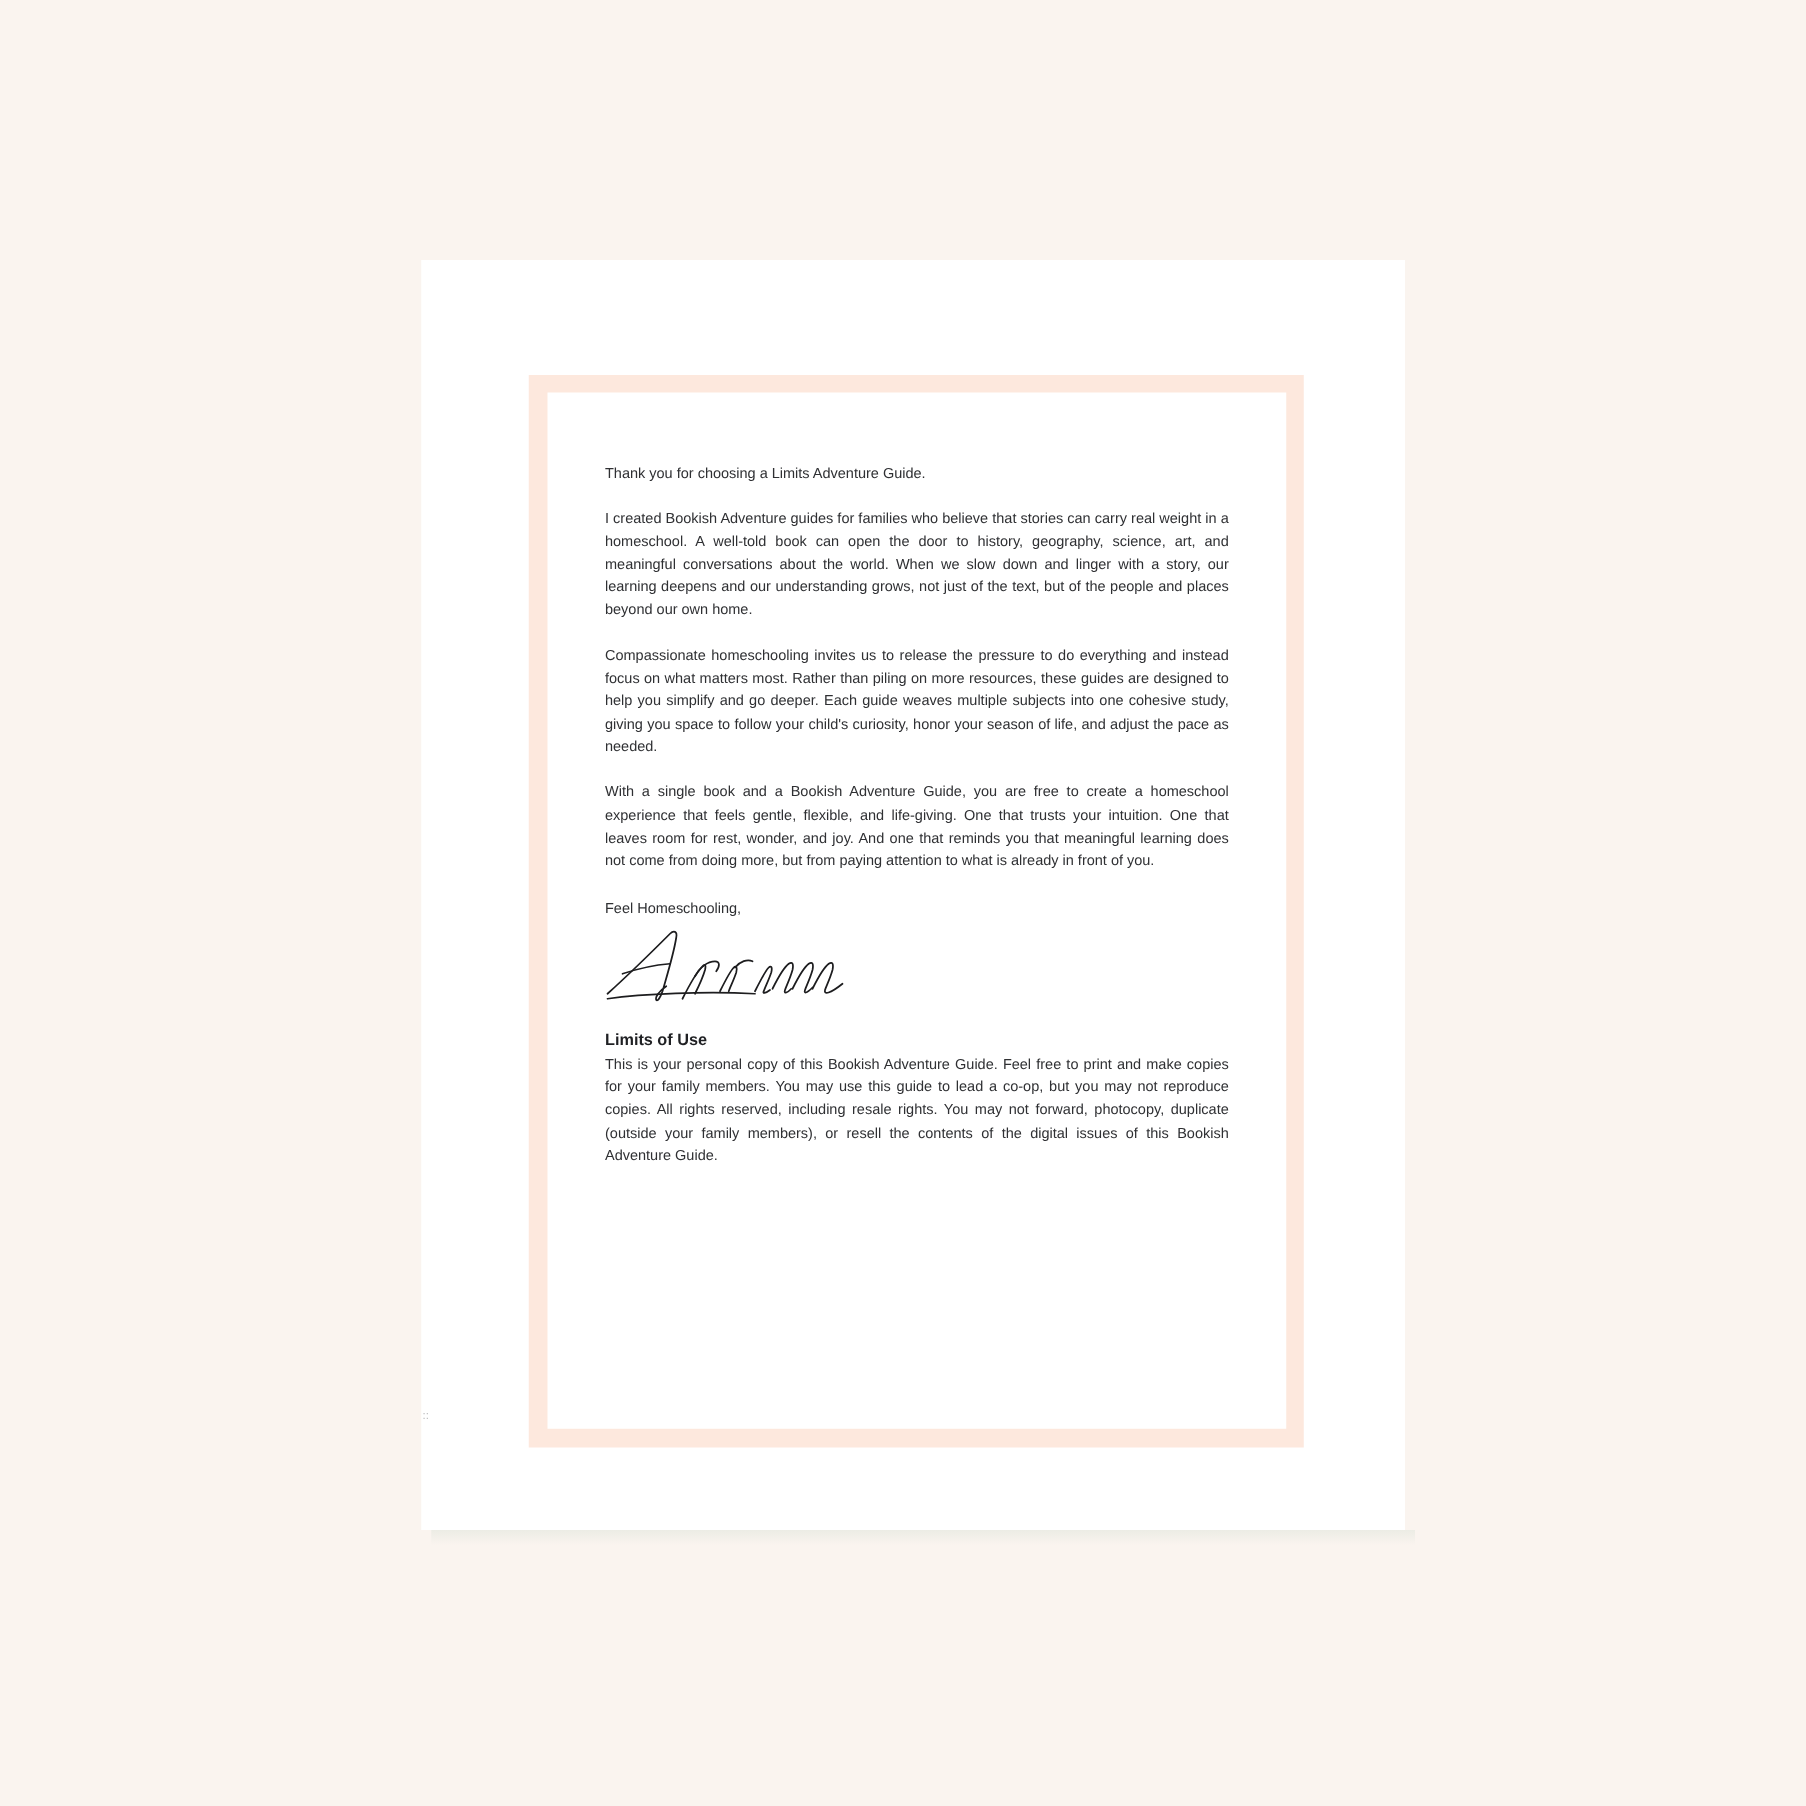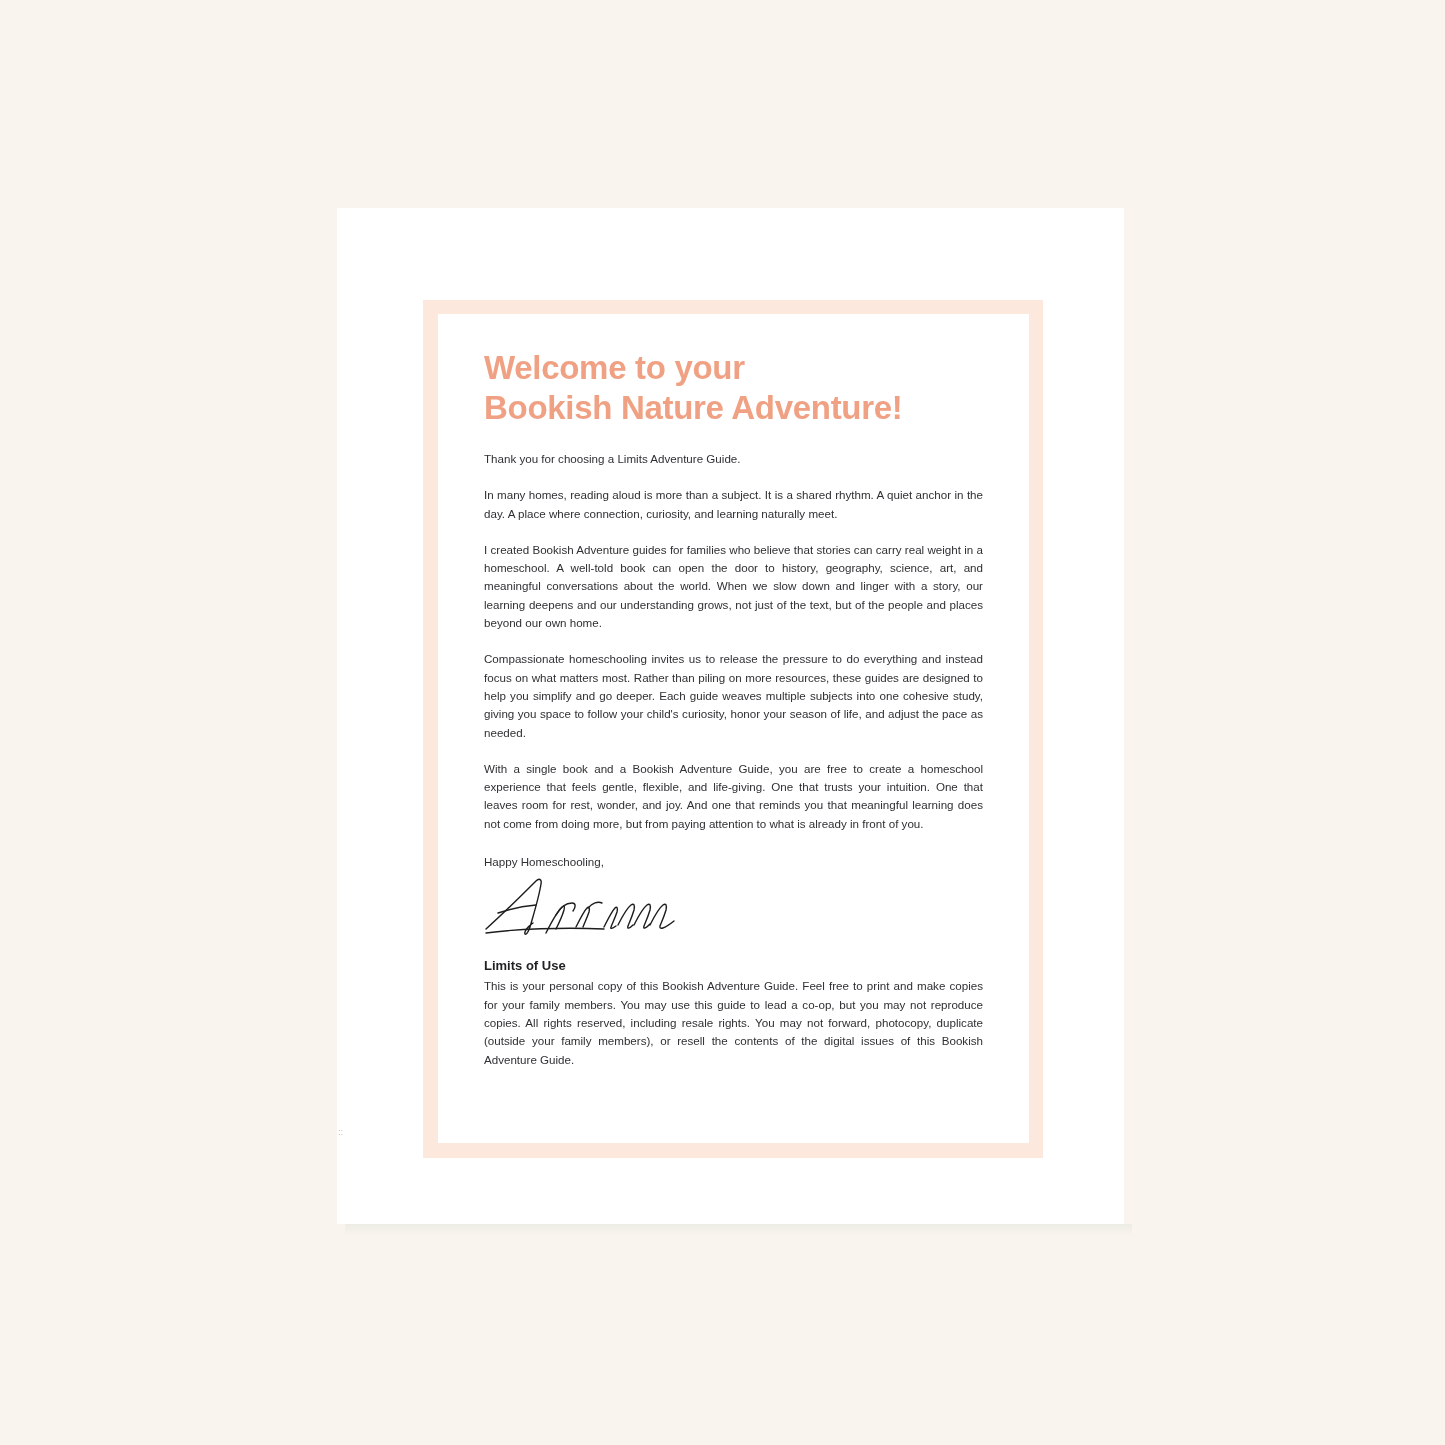--- a/index.html
+++ b/index.html
@@ -133,32 +133,29 @@
 
   <div class="page-card"></div>
   <div class="card-shadow"></div>
   <div class="peach-frame"></div>
   <div class="letter-sheet"></div>
 
   <div class="edge-mark">::</div>
 
   <div class="letter-inner">
 
-    <h1 class="doc-title">Welcome to your
-Bookish Nature Adventure!</h1>
 
     <div class="body-block">
       <p>Thank you for choosing a Limits Adventure Guide.</p>
-      <p>In many homes, reading aloud is more than a subject. It is a shared rhythm. A quiet anchor in the day. A place where connection, curiosity, and learning naturally meet.</p>
       <p>I created Bookish Adventure guides for families who believe that stories can carry real weight in a homeschool. A well-told book can open the door to history, geography, science, art, and meaningful conversations about the world. When we slow down and linger with a story, our learning deepens and our understanding grows, not just of the text, but of the people and places beyond our own home.</p>
       <p>Compassionate homeschooling invites us to release the pressure to do everything and instead focus on what matters most. Rather than piling on more resources, these guides are designed to help you simplify and go deeper. Each guide weaves multiple subjects into one cohesive study, giving you space to follow your child's curiosity, honor your season of life, and adjust the pace as needed.</p>
       <p class="tight">With a single book and a Bookish Adventure Guide, you are free to create a homeschool experience that feels gentle, flexible, and life-giving. One that trusts your intuition. One that leaves room for rest, wonder, and joy. And one that reminds you that meaningful learning does not come from doing more, but from paying attention to what is already in front of you.</p>
     </div>
 
-    <div class="signoff">Happy Homeschooling,</div>
+    <div class="signoff">Feel Homeschooling,</div>
 
     <div class="signature">
       <svg width="220" height="62" viewBox="0 0 220 62" fill="none" xmlns="http://www.w3.org/2000/svg" aria-hidden="true">
         <g stroke="#1d1d1f" stroke-width="1.4" fill="none" stroke-linecap="round" stroke-linejoin="round">
           <path d="M2 52 C 22 34, 40 16, 52 4 C 55 1, 58 2, 57 7 C 55 20, 50 36, 46 50 C 44 56, 42 58, 41 57 C 40 55, 43 50, 49 46"></path>
           <path d="M14 36 C 26 32, 40 29, 52 28"></path>
           <path d="M62 56 C 68 44, 74 34, 78 30 C 80 28, 81 29, 80 33 C 78 40, 74 48, 72 52"></path>
           <path d="M72 38 C 76 31, 82 26, 88 26 C 92 26, 92 30, 89 34"></path>
           <path d="M92 50 C 96 42, 100 34, 103 31 C 105 29, 106 31, 105 35 C 103 41, 100 47, 99 50"></path>
           <path d="M104 31 C 108 26, 114 24, 118 26"></path>

